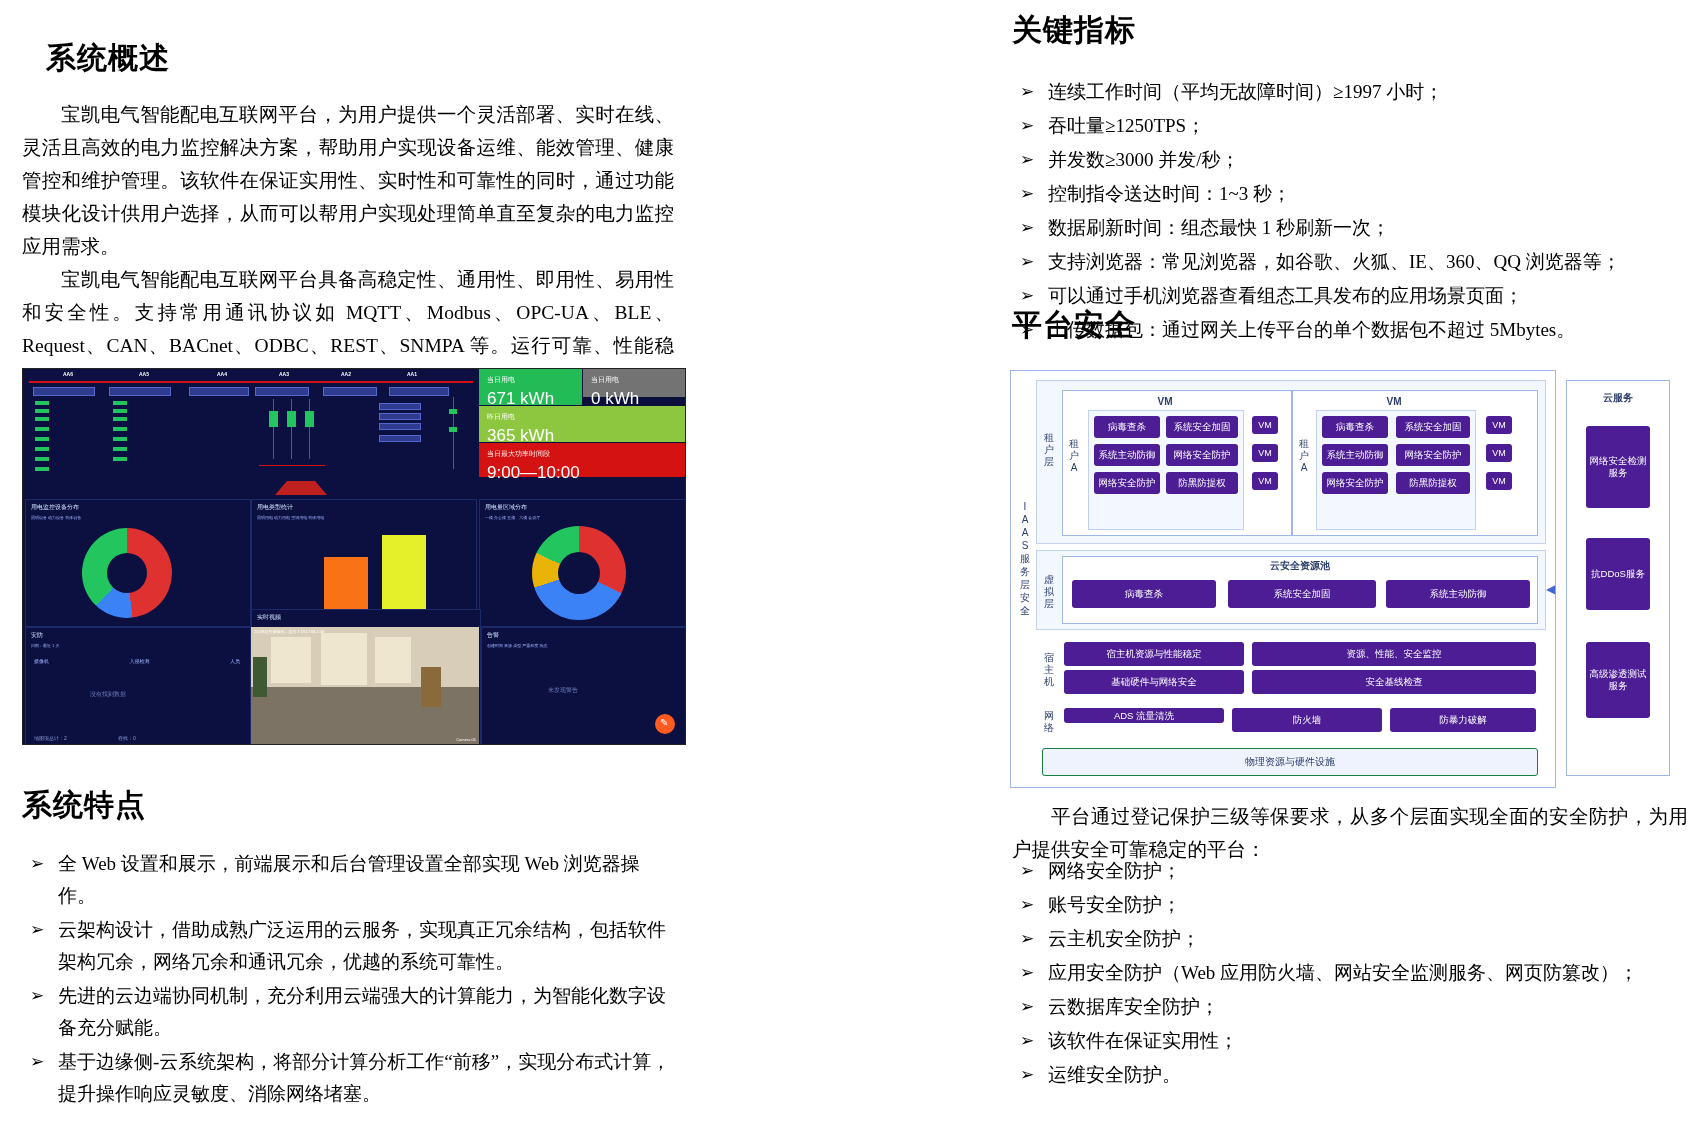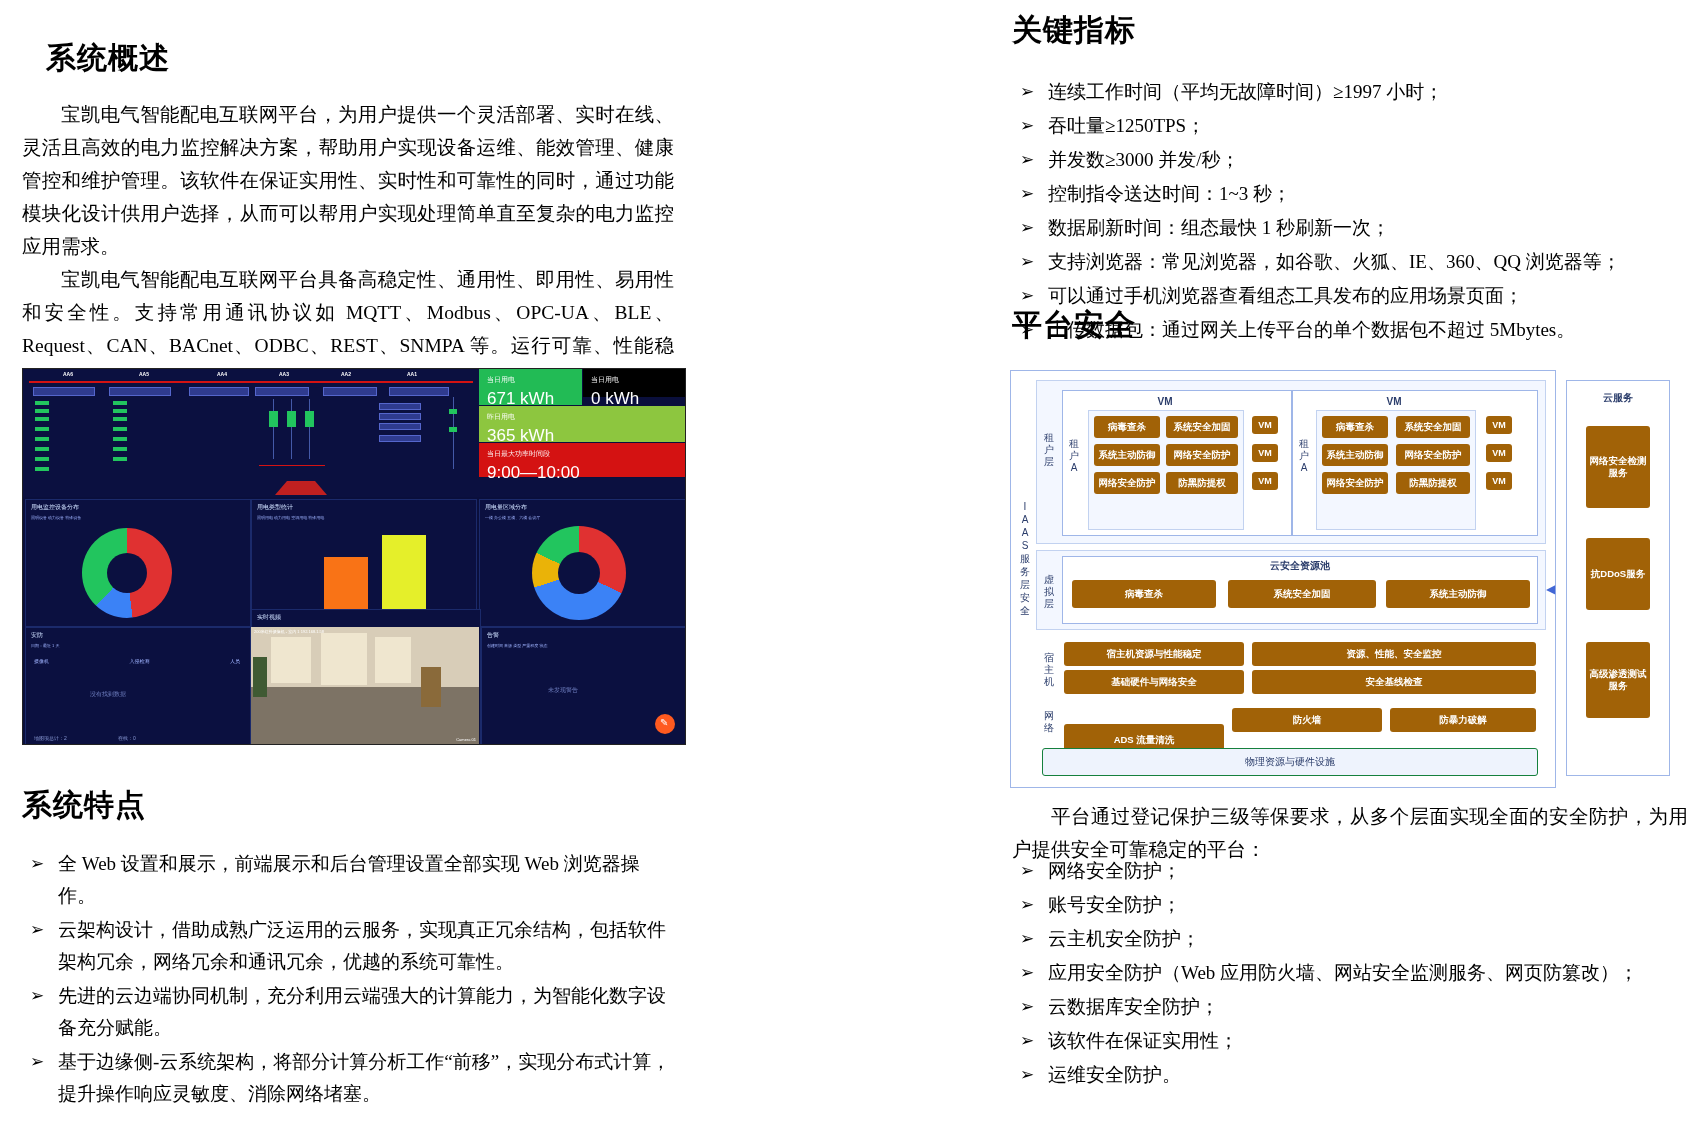--- a/index.html
+++ b/index.html
@@ -67,21 +67,21 @@
   .bus{position:absolute;background:#d41212;}
   .brk{position:absolute;background:#2f3b8f;border:0.5px solid #5566cc;}
   .grn{position:absolute;background:#22c55e;}
   .wire{position:absolute;background:#4459a8;}
 
   .kpi{position:absolute;right:0;top:0;width:206px;height:128px;}
   .kpi-row{position:absolute;left:0;width:206px;box-sizing:border-box;padding:6px 8px;color:#fff;}
   .kpi-row .t{font-size:7px;opacity:.95;}
   .kpi-row .v{font-size:17px;margin-top:4px;}
   .kpi-a{top:0;height:36px;background:#22bb55;}
-  .kpi-b{left:103px!important;width:103px;top:0;height:28px;background:#000000;border-left:1px solid #0a0f3c;}
+  .kpi-b{left:103px!important;width:103px;top:0;height:28px;background:#737373;border-left:1px solid #0a0f3c;}
   .kpi-c{top:37px;height:36px;background:#8dc63f;}
   .kpi-d{top:74px;height:34px;background:#d41212;}
   .kpi-e{top:109px;height:19px;background:#0b1040;}
 
   .panel{position:absolute;background:#0b1040;border:1px solid #1b2a6b;}
   .panel .ptitle{font-size:6px;color:#cfe0ff;padding:3px 5px;}
   .legend{font-size:4px;color:#9fb3ff;padding:0 5px;}
 
   .donut{position:absolute;border-radius:50%;}
   .donut::after{
@@ -102,21 +102,21 @@
   .fab::after{content:"✎";position:absolute;left:5px;top:3px;font-size:10px;color:#fff;}
 
   
   .arch{
     position:absolute;left:1010px;top:370px;width:662px;height:418px;
     background:#fff;font-family:"Liberation Sans", sans-serif;
   }
   .ab{position:absolute;box-sizing:border-box;}
   .outline{border:1px solid #9fb6e8;background:#fff;}
   .lightbox{border:1px solid #c2d2f0;background:#f3f7ff;}
-  .bluebox{background:#a16207;color:#fff;border-radius:3px;display:flex;align-items:center;justify-content:center;text-align:center;font-size:9.5px;line-height:12px;font-weight:bold;}
+  .bluebox{background:#4c1d95;color:#fff;border-radius:3px;display:flex;align-items:center;justify-content:center;text-align:center;font-size:9.5px;line-height:12px;}
   .vmlabel{font-size:10px;color:#2b3d6b;text-align:center;font-weight:bold;}
   .vtext{font-size:10px;color:#2b3d6b;text-align:center;line-height:12px;}
   .sidelabel{font-size:10px;color:#2b3d6b;text-align:center;line-height:13px;}
   .greybox{background:#eef3fd;border:1px solid #15803d;border-radius:3px;display:flex;align-items:center;justify-content:center;font-size:10px;color:#2b3d6b;}
   .arrow-ico{position:absolute;font-size:12px;color:#4267d6;}
 </style>
 </head>
 <body>
 
 <div class="page">
@@ -349,21 +349,21 @@
     <div class="ab bluebox" style="left:218px;top:210px;width:148px;height:28px;">系统安全加固</div>
     <div class="ab bluebox" style="left:376px;top:210px;width:144px;height:28px;">系统主动防御</div>
 
     <div class="ab vtext" style="left:30px;top:282px;width:18px;">宿<br>主<br>机</div>
     <div class="ab bluebox" style="left:54px;top:272px;width:180px;height:24px;">宿主机资源与性能稳定</div>
     <div class="ab bluebox" style="left:242px;top:272px;width:284px;height:24px;">资源、性能、安全监控</div>
     <div class="ab bluebox" style="left:54px;top:300px;width:180px;height:24px;">基础硬件与网络安全</div>
     <div class="ab bluebox" style="left:242px;top:300px;width:284px;height:24px;">安全基线检查</div>
 
     <div class="ab vtext" style="left:30px;top:340px;width:18px;">网<br>络</div>
-    <div class="ab bluebox" style="left:54px;top:354px;width:160px;height:32px;">ADS 流量清洗</div>
+    <div class="ab bluebox" style="left:54px;top:338px;width:160px;height:15px;">ADS 流量清洗</div>
     <div class="ab bluebox" style="left:222px;top:338px;width:150px;height:24px;">防火墙</div>
     <div class="ab bluebox" style="left:380px;top:338px;width:146px;height:24px;">防暴力破解</div>
 
     <div class="ab greybox" style="left:32px;top:378px;width:496px;height:28px;">物理资源与硬件设施</div>
 
     <div class="ab outline" style="left:556px;top:10px;width:104px;height:396px;"></div>
     <div class="ab vtext" style="left:556px;top:22px;width:104px;font-weight:bold;">云服务</div>
     <div class="ab bluebox" style="left:576px;top:56px;width:64px;height:82px;">网络安全检测服务</div>
     <div class="ab bluebox" style="left:576px;top:168px;width:64px;height:72px;">抗DDoS服务</div>
     <div class="ab bluebox" style="left:576px;top:272px;width:64px;height:76px;">高级渗透测试服务</div>

